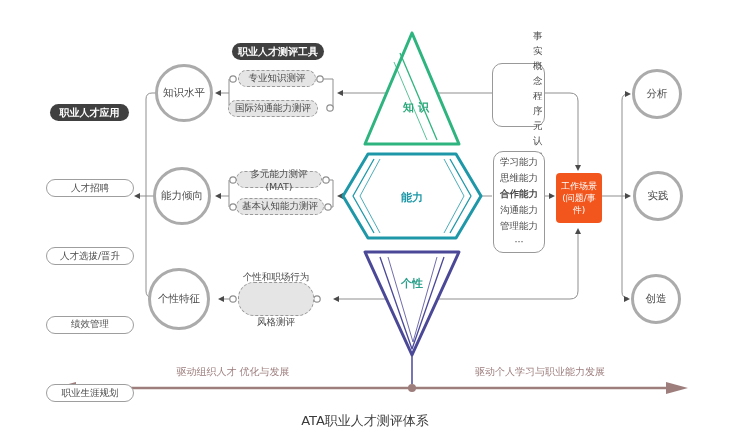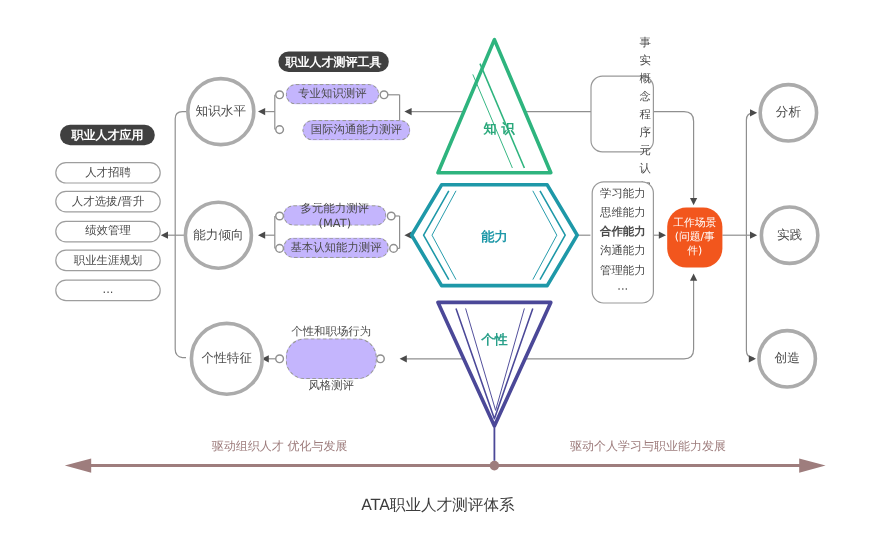--- a/index.html
+++ b/index.html
@@ -2,34 +2,34 @@
 <html><head>
 <meta charset="utf-8">
 <style>
   html,body{margin:0;padding:0;background:#fff;}
   #stage{position:relative;width:730px;height:444px;background:#fff;overflow:hidden;
          font-family:"DejaVu Sans","Liberation Sans",sans-serif;color:#4a4a4a;}
   #wires{position:absolute;left:0;top:0;}
   .abs{position:absolute;box-sizing:border-box;}
   .pill{background:#fff;border:1px solid #9e9e9e;border-radius:9px;
         display:flex;align-items:center;justify-content:center;
-        font-size:9.5px;color:#4a4a4a;white-space:nowrap;}
+        font-size:9.5px;color:#4a4a4a;white-space:nowrap;margin-top:44px;}
   .orange-pill{background:#404040;border-radius:9px;color:#fff;font-weight:bold;
         display:flex;align-items:center;justify-content:center;font-size:10px;white-space:nowrap;}
-  .dashed-pill{background:#c4b5fd;border:1px dashed #999;border-radius:10px;
+  .dashed-pill{background:#e5e5e5;border:1px dashed #999;border-radius:10px;
         display:flex;align-items:center;justify-content:center;
         font-size:9.5px;color:#4a4a4a;text-align:center;}
   .circle{background:#fff;border:3.5px solid #ababab;border-radius:50%;
         display:flex;align-items:center;justify-content:center;
         font-size:10.5px;color:#4a4a4a;white-space:nowrap;}
   .facet-box{background:#fff;border:1px solid #999;border-radius:10px;
         display:flex;flex-direction:column;align-items:center;justify-content:center;
         font-size:9.5px;color:#4a4a4a;}
   .facet-box div{line-height:15px;}
-  .scenario{background:#f2561d;border-radius:16px;color:#fff;
+  .scenario{background:#f2561d;border-radius:4px;color:#fff;
         display:flex;flex-direction:column;align-items:center;justify-content:center;
         font-size:9px;line-height:12px;text-align:center;}
   .shape-label{width:60px;text-align:center;font-size:11px;font-weight:bold;}
   .drive-label{font-size:10px;color:#9e7d7d;text-align:center;white-space:nowrap;}
   .left-col{display:flex;flex-direction:column;gap:6.4px;}
   .left-col .pill{height:16px;width:100%;}
   .title{font-size:13px;color:#3c3c3c;text-align:center;white-space:nowrap;}
 </style>
 </head>
 <body>
@@ -119,25 +119,25 @@
   <div class="abs left-col" style="left:46px;top:135px;width:86px;">
     <div class="pill">人才招聘</div>
     <div class="pill">人才选拔/晋升</div>
     <div class="pill">绩效管理</div>
     <div class="pill">职业生涯规划</div>
     <div class="pill">...</div>
   </div>
 
   <div class="abs circle" style="left:155px;top:64px;width:58px;height:58px;">知识水平</div>
   <div class="abs circle" style="left:153px;top:167px;width:58px;height:58px;">能力倾向</div>
-  <div class="abs circle" style="left:158px;top:268px;width:62px;height:62px;">个性特征</div>
+  <div class="abs circle" style="left:148px;top:268px;width:62px;height:62px;">个性特征</div>
 
   <div class="abs orange-pill" style="left:232px;top:43px;width:92px;height:17px;">职业人才测评工具</div>
   <div class="abs dashed-pill" style="left:238px;top:70px;width:78px;height:17px;">专业知识测评</div>
-  <div class="abs dashed-pill" style="left:252px;top:100px;width:90px;height:17px;">国际沟通能力测评</div>
+  <div class="abs dashed-pill" style="left:228px;top:100px;width:90px;height:17px;">国际沟通能力测评</div>
   <div class="abs dashed-pill" style="left:236px;top:171px;width:86px;height:17px;">多元能力测评(MAT)</div>
   <div class="abs dashed-pill" style="left:236px;top:198px;width:88px;height:17px;">基本认知能力测评</div>
   <div class="abs dashed-pill" style="left:238px;top:282px;width:76px;height:34px;border-radius:16px;flex-direction:column;line-height:13px;gap:32px;">
     <div>个性和职场行为</div>
     <div>风格测评</div>
   </div>
 
   <div class="abs shape-label" style="left:382px;top:100px;color:#2aa87b;letter-spacing:4px;padding-left:12px;">知识</div>
   <div class="abs shape-label" style="left:382px;top:190px;color:#1e98a8;">能力</div>
   <div class="abs shape-label" style="left:382px;top:276px;color:#2aa08a;">个性</div>

